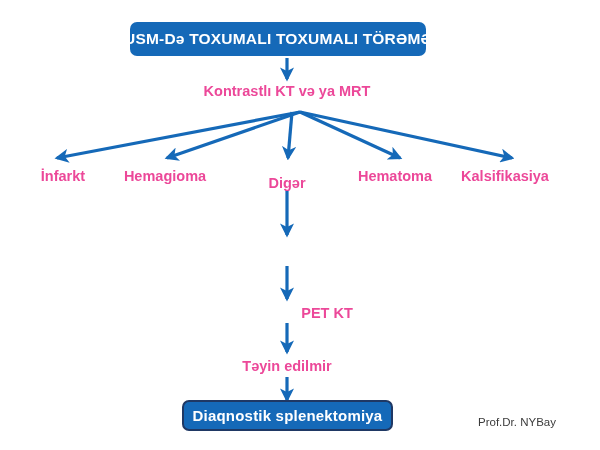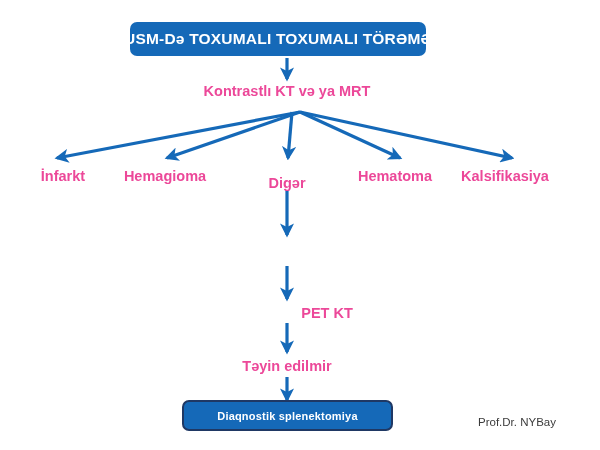--- a/index.html
+++ b/index.html
@@ -41,21 +41,21 @@
     top: 22px;
     width: 296px;
     height: 34px;
     font-size: 15.5px;
   }
   #box-bottom {
     left: 182px;
     top: 400px;
     width: 211px;
     height: 31px;
-    font-size: 11px;
+    font-size: 15px;
     border: 2px solid #1F3864;
   }
   .node-text {
     position: absolute;
     color: #ec4899;
     font-weight: bold;
     white-space: nowrap;
     transform: translateX(-50%);
     text-align: center;
   }

